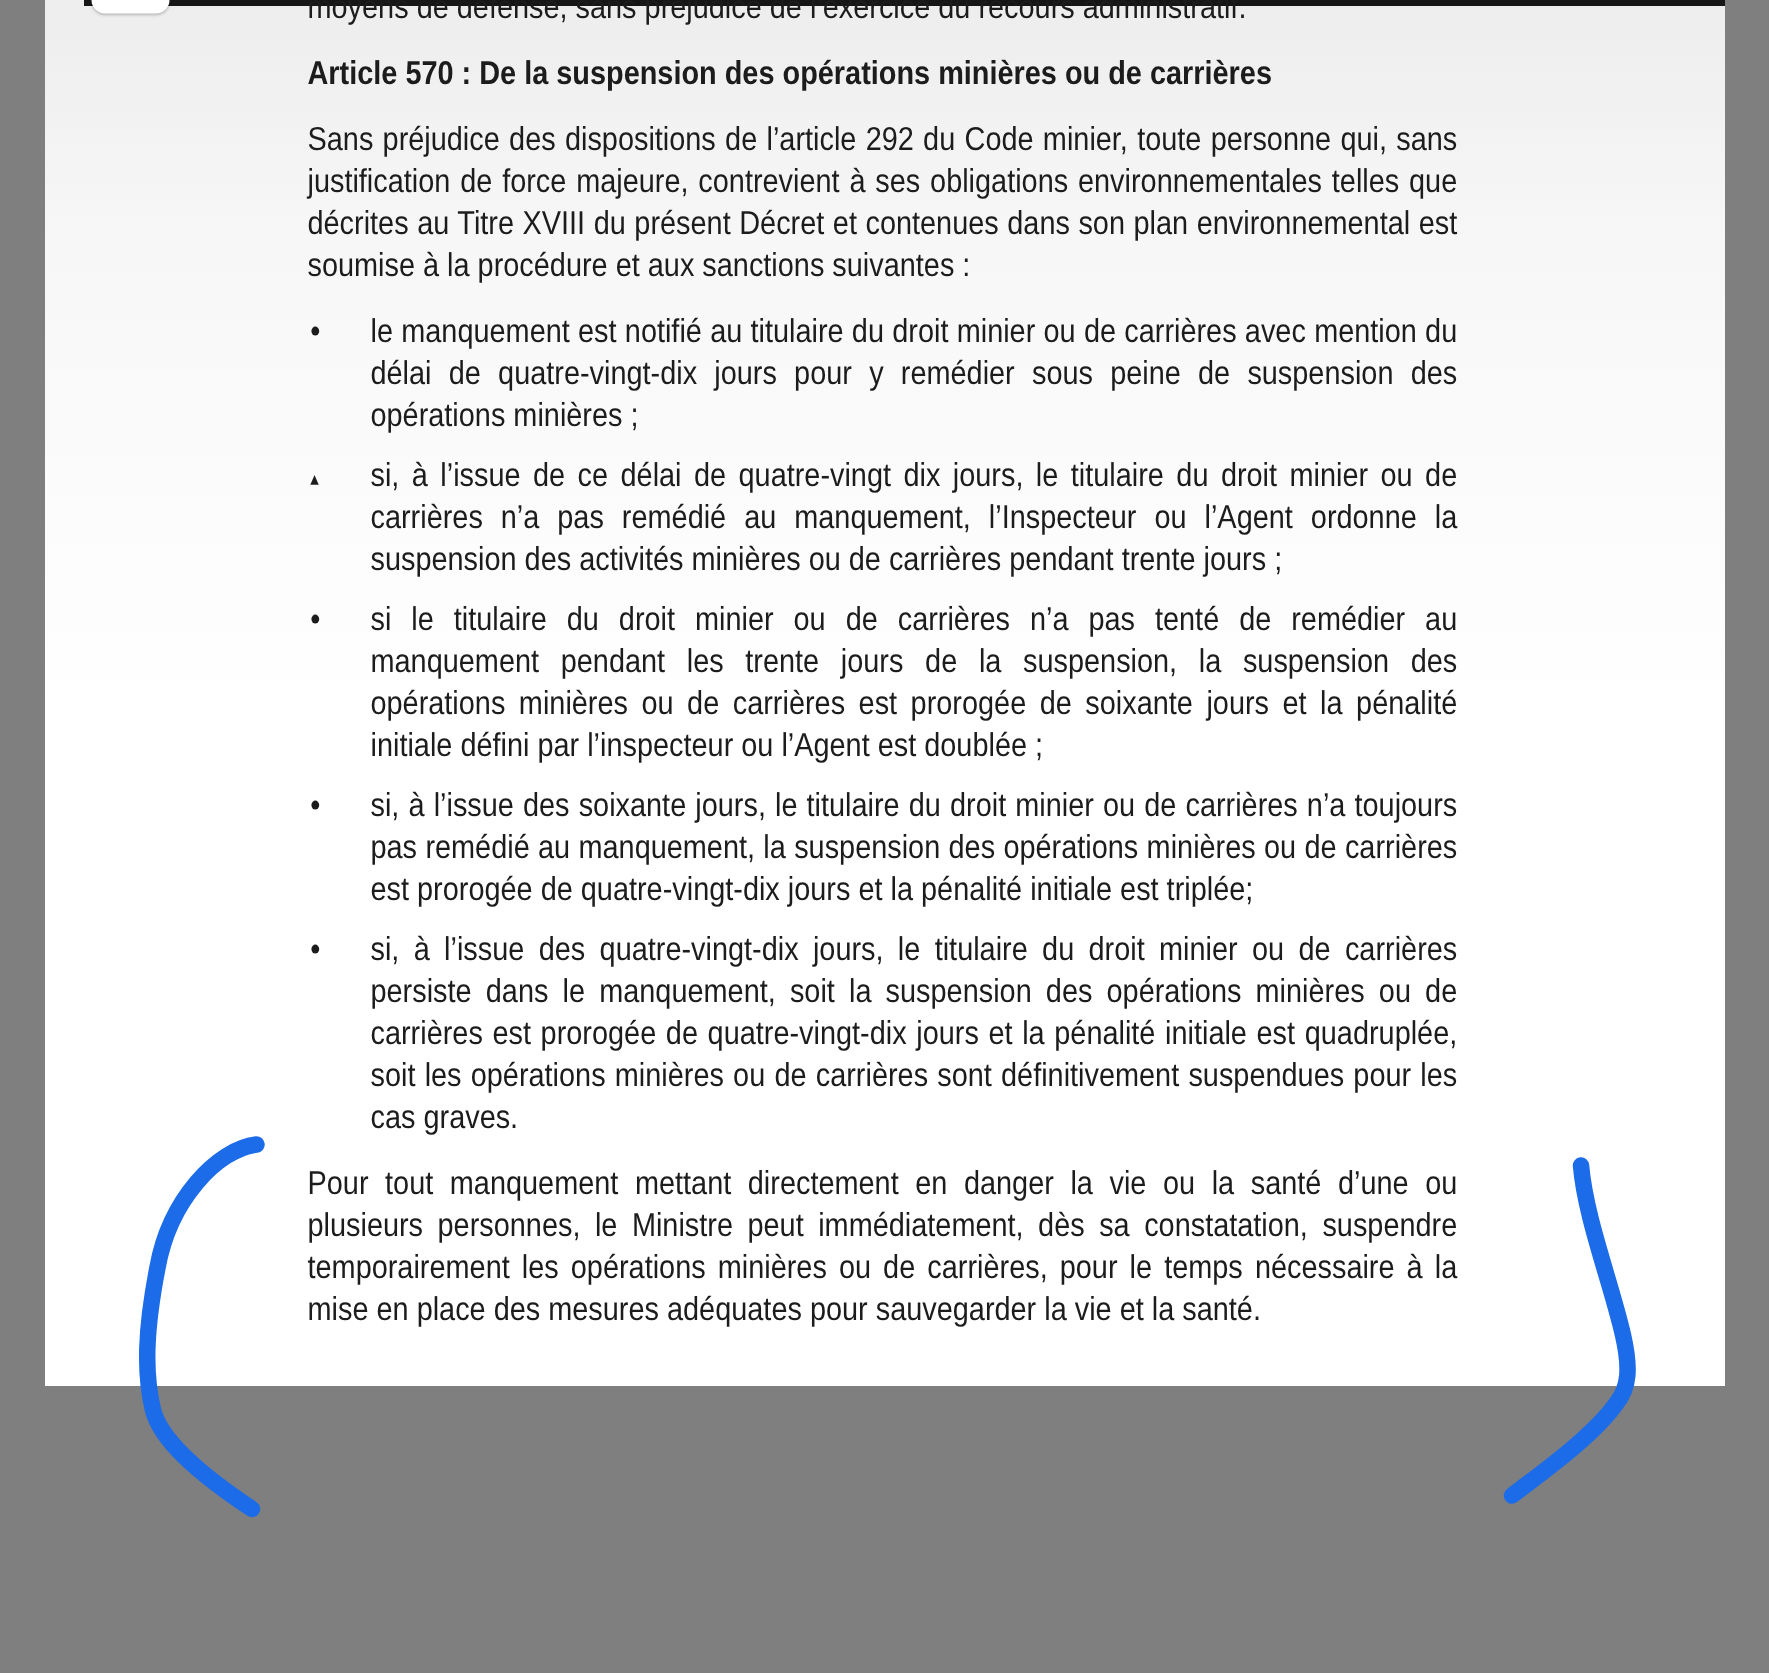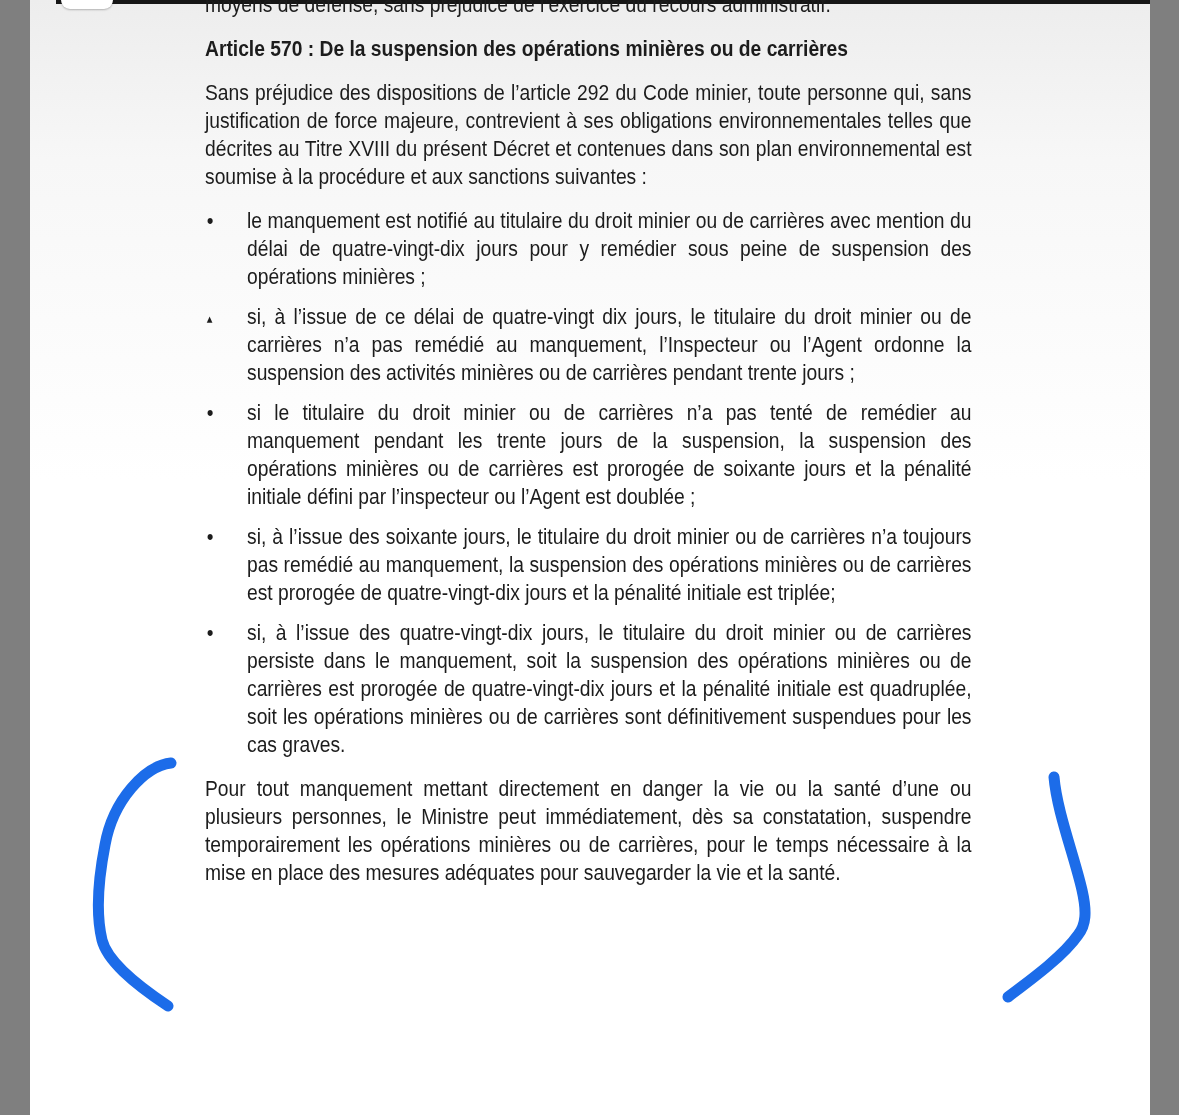--- a/index.html
+++ b/index.html
@@ -7,21 +7,21 @@
     padding: 0;
     width: 1179px;
     height: 1115px;
     overflow: hidden;
     background: #7f7f7f;
     font-family: "Liberation Sans", "DejaVu Sans", sans-serif;
   }
   .stage {
     position: relative;
     width: 1179px;
-    height: 1115px;
+    height: 924px;
   }
   .side-strip {
     position: absolute;
     top: 0;
     bottom: 0;
     width: 30px;
     background: #7f7f7f;
   }
   .side-strip.left { left: 0; }
   .side-strip.right { right: 0; width: 29px; }

